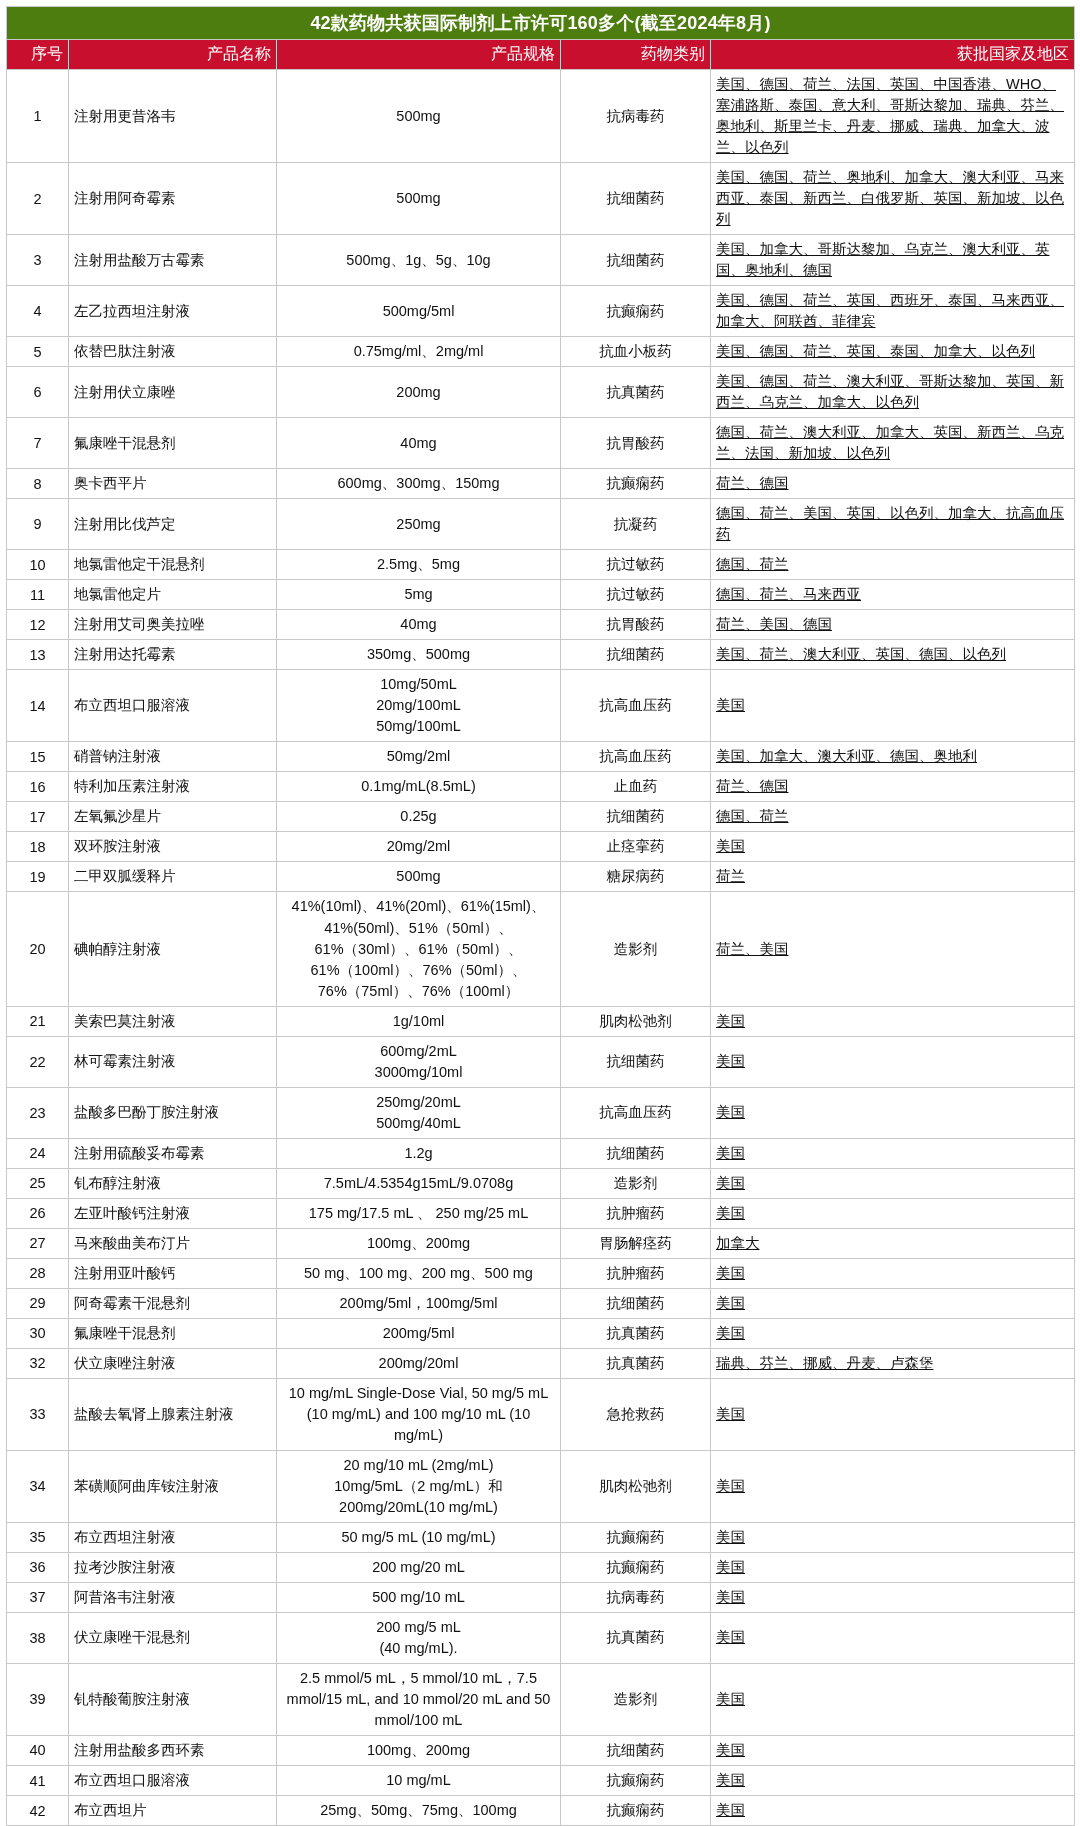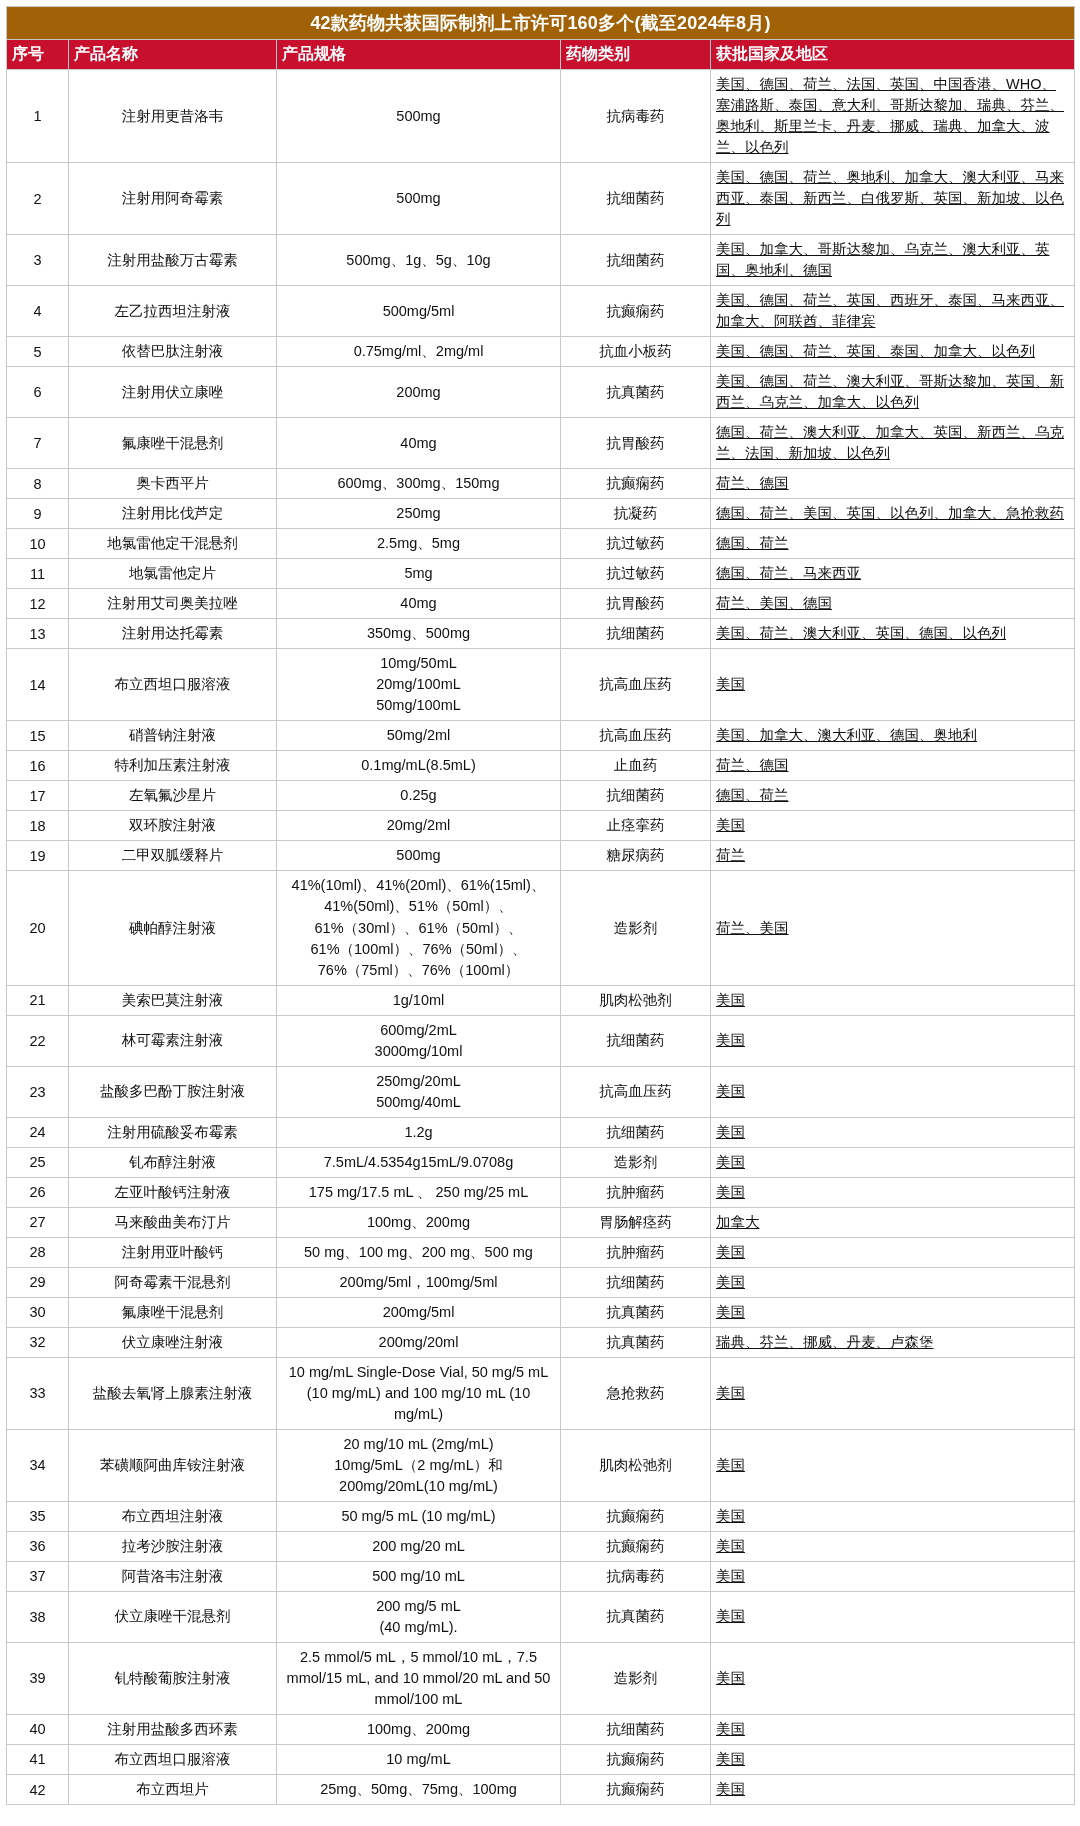--- a/index.html
+++ b/index.html
@@ -22,46 +22,46 @@
     table-layout: fixed;
     font-size: 14.5px;
     color: #111111;
   }
   table.drug-table td, table.drug-table th {
     border: 1px solid #c8c8c8;
     padding: 4px 5px;
     vertical-align: middle;
   }
   .title-row td {
-    background: #a16207;
+    background: #4d7c0f;
     color: #ffffff;
     font-size: 18px;
     font-weight: bold;
     text-align: center;
     padding: 10px 6px;
     border: 1px solid #c8102e;
     letter-spacing: 0.2px;
   }
   .head-row th {
     background: #c8102e;
     color: #ffffff;
     font-size: 16px;
-    font-weight: bold;
-    text-align: left;
+    font-weight: normal;
+    text-align: right;
     padding: 8px 4px;
     border: 1px solid #d9465f;
   }
   col.c-idx { width: 62px; }
   col.c-name { width: 208px; }
   col.c-spec { width: 284px; }
   col.c-type { width: 150px; }
   col.c-area { width: 364px; }
 
   td.idx { text-align: center; }
-  td.name { text-align: center; }
+  td.name { }
   td.spec { text-align: center; line-height: 1.45; }
   td.type { text-align: center; }
   td.area { text-align: left; line-height: 1.45; padding-left: 7px; text-decoration: underline; }
   .spec-lines div { white-space: pre-wrap; text-align: center; }
 </style>
 </head>
 <body>
 
 <div class="page">
   <table class="drug-table">
@@ -137,21 +137,21 @@
           <td class="name">奥卡西平片</td>
           <td class="spec">600mg、300mg、150mg</td>
           <td class="type">抗癫痫药</td>
           <td class="area">荷兰、德国</td>
         </tr>
         <tr>
           <td class="idx">9</td>
           <td class="name">注射用比伐芦定</td>
           <td class="spec">250mg</td>
           <td class="type">抗凝药</td>
-          <td class="area">德国、荷兰、美国、英国、以色列、加拿大、急抢救药</td>
+          <td class="area">德国、荷兰、美国、英国、以色列、加拿大、抗高血压药</td>
         </tr>
         <tr>
           <td class="idx">10</td>
           <td class="name">地氯雷他定干混悬剂</td>
           <td class="spec">2.5mg、5mg</td>
           <td class="type">抗过敏药</td>
           <td class="area">德国、荷兰</td>
         </tr>
         <tr>
           <td class="idx">11</td>

